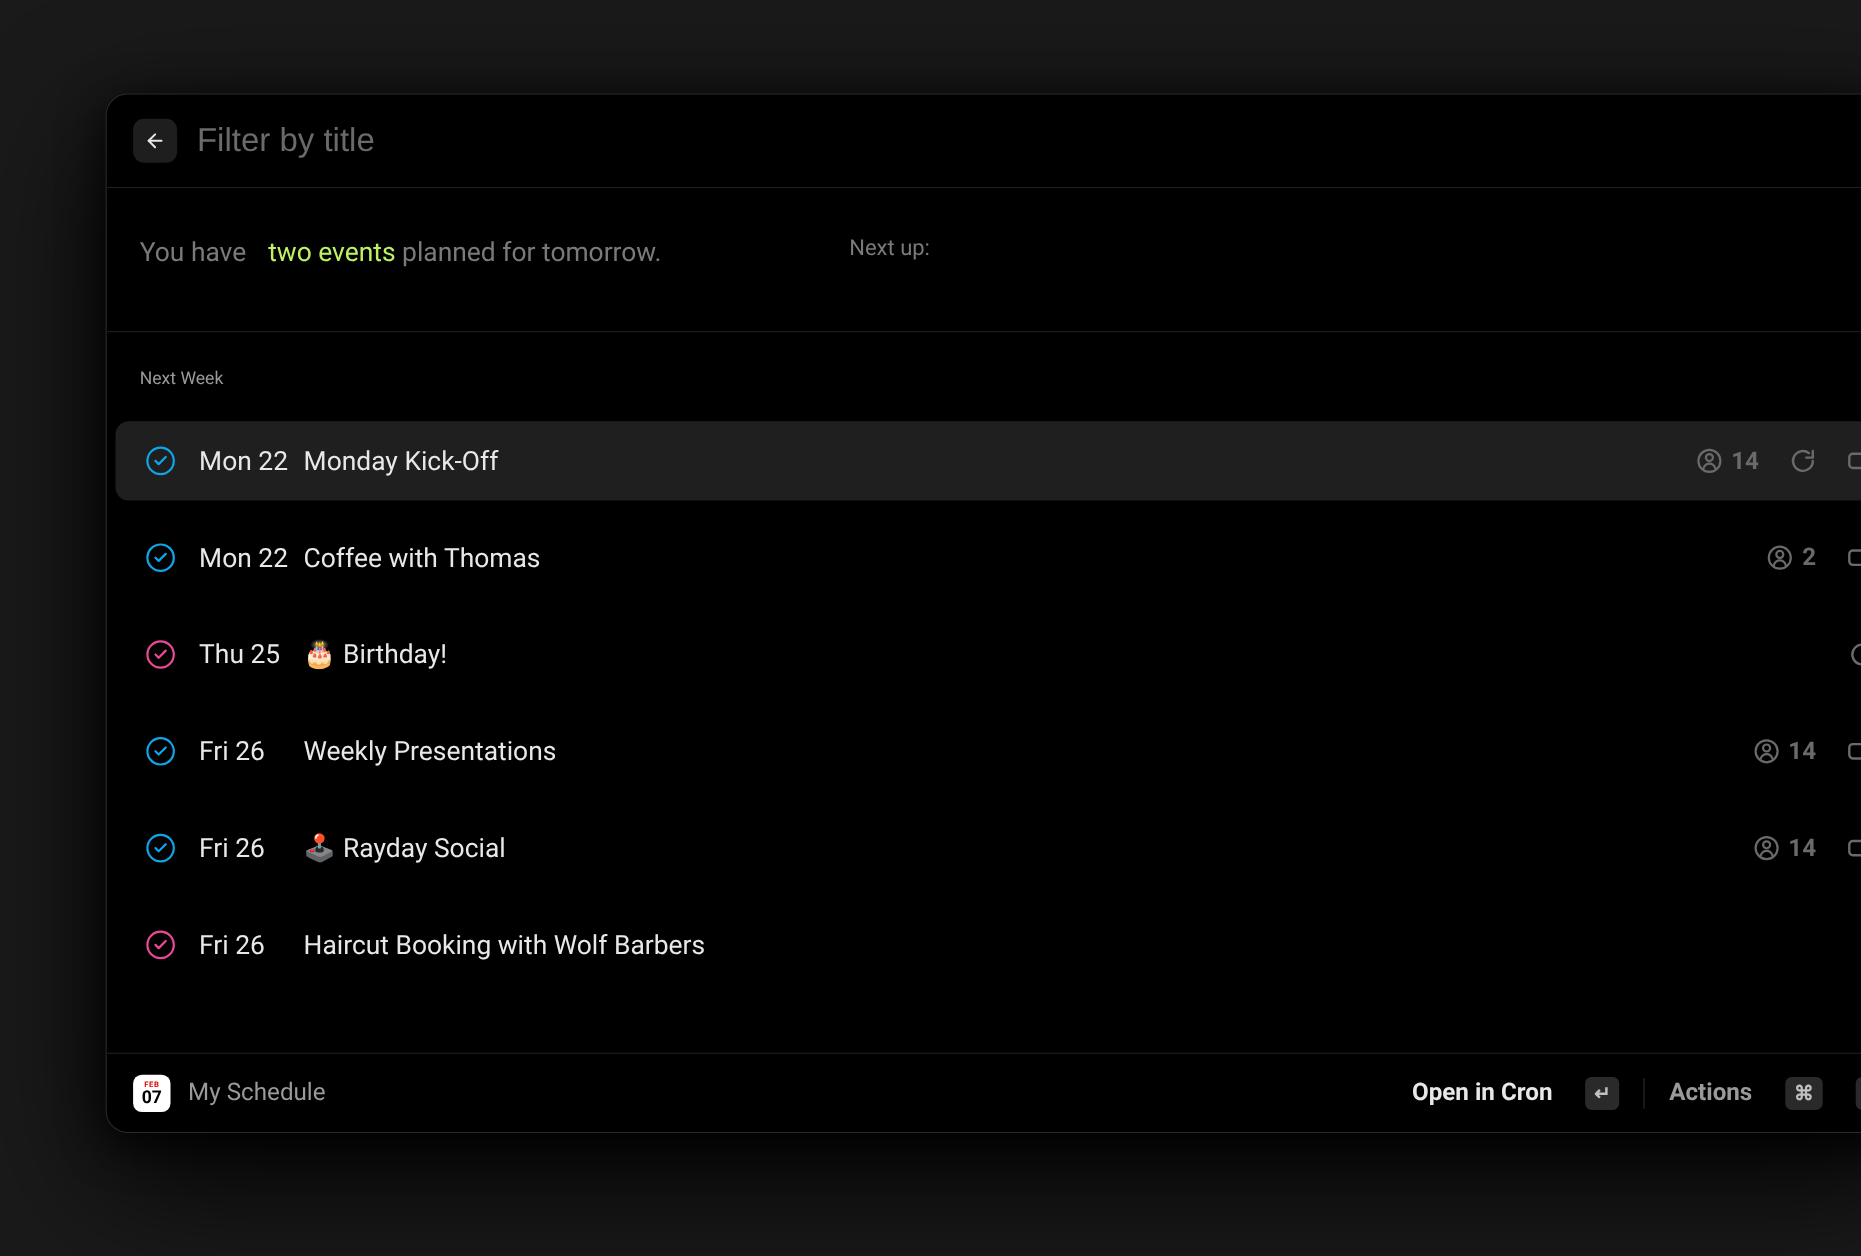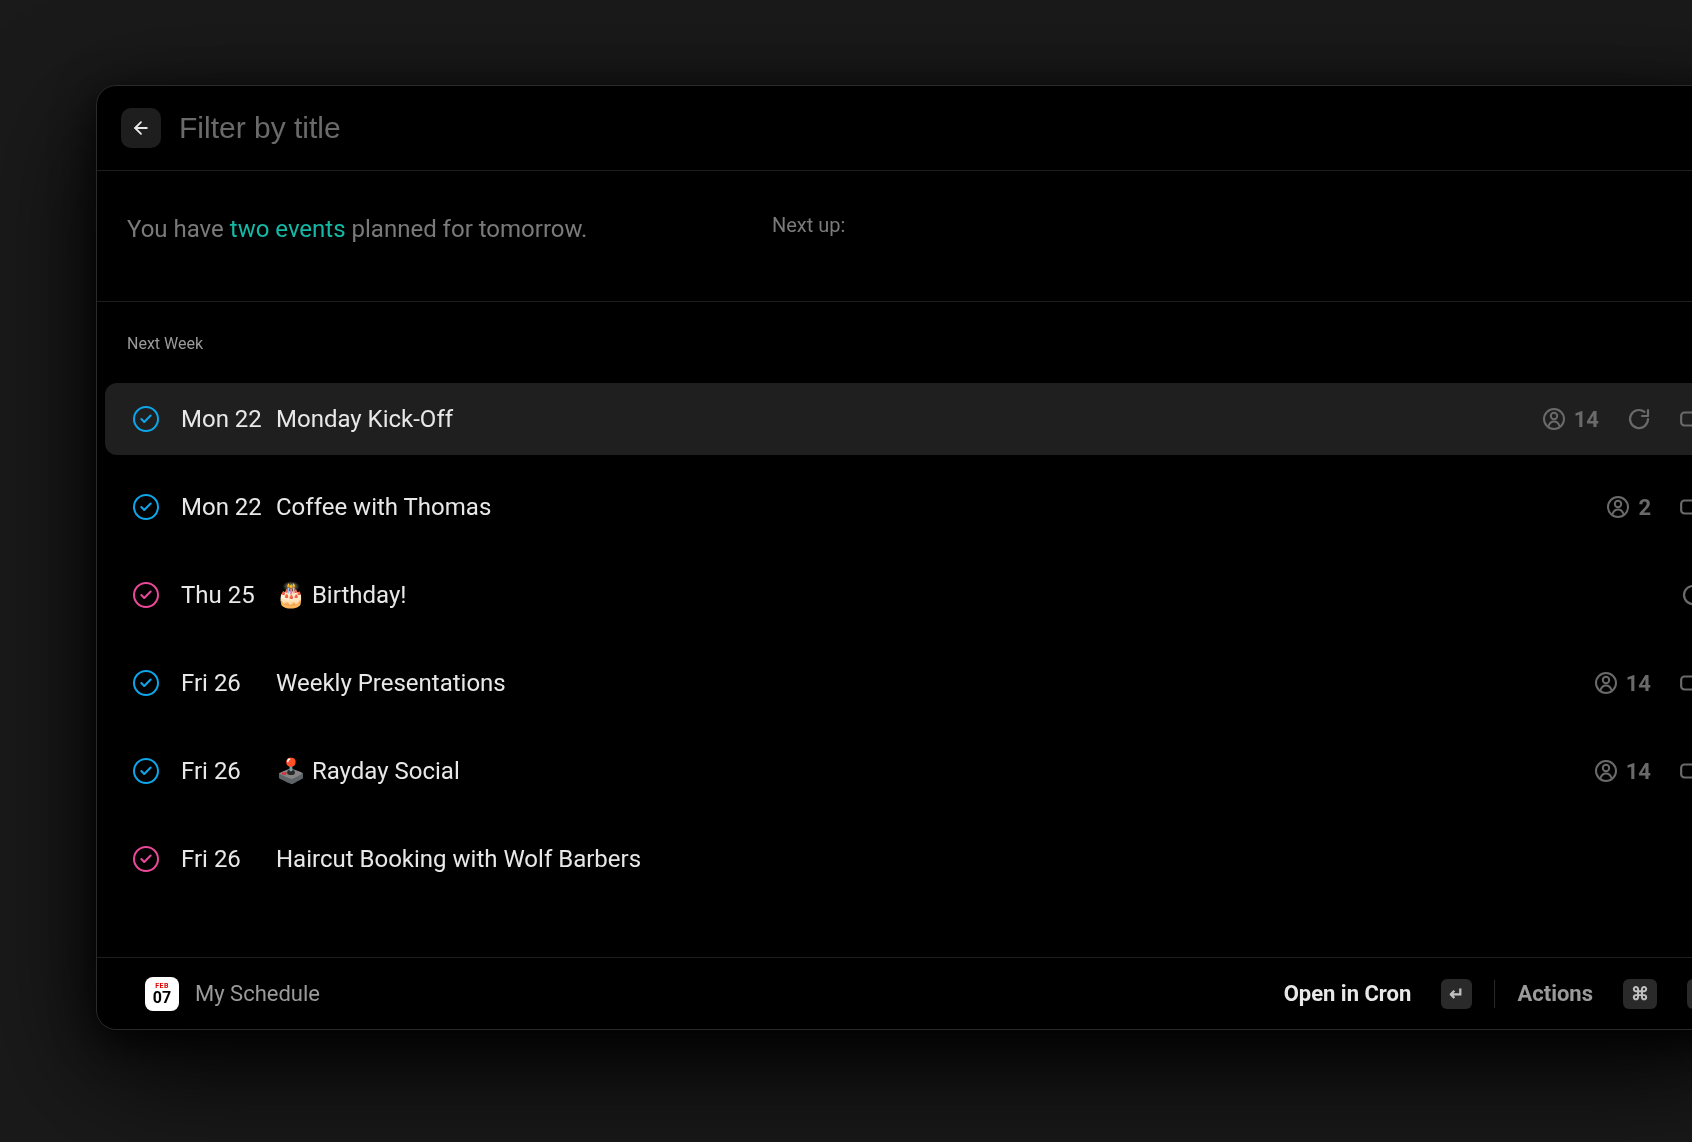--- a/index.html
+++ b/index.html
@@ -64,21 +64,21 @@
     font-size: 30px;
     font-weight: 700;
     color: #fff;
     margin-bottom: 22px;
   }
   .summary-line {
     font-size: 24px;
     color: #7a7a7a;
     line-height: 1.4;
   }
-  .summary-line .strong { color: #14b8a6; }
+  .summary-line .strong { color: #bef264; margin-left: 14px; }
   .nextup-label {
     font-size: 20px;
     color: #7a7a7a;
     margin-bottom: 22px;
   }
   
   .list-area {
     flex: 1;
     overflow-y: auto;
     padding-top: 14px;
@@ -153,21 +153,20 @@
     height: 72px;
     padding: 0 24px;
     border-top: 1px solid #1e1e1e;
   }
   .footer-left {
     display: flex;
     align-items: center;
     gap: 16px;
     color: #9a9a9a;
     font-size: 22px;
-    margin-left: 24px;
   }
   .cal-icon {
     width: 34px; height: 34px;
     background: #fff;
     border-radius: 8px;
     display: flex;
     flex-direction: column;
     align-items: center;
     justify-content: center;
     color: #000;

